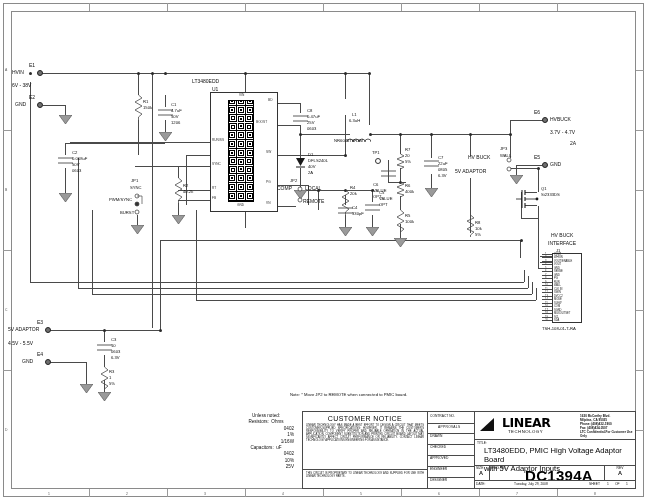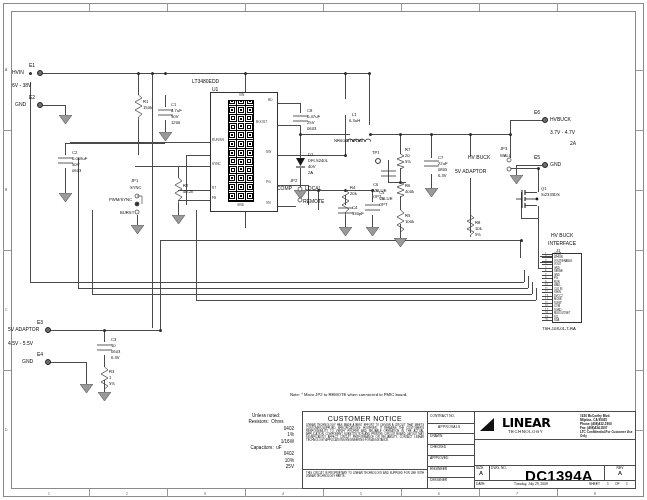--- a/index.html
+++ b/index.html
@@ -676,20 +676,25 @@
     <div class="abs ltlogo" style="left:26px;top:2px;">LINEAR</div>
     <div class="abs lttech" style="left:32px;top:16px;">TECHNOLOGY</div>
     <div class="abs addr" style="left:104px;top:2px;">1630 McCarthy Blvd.</div>
     <div class="abs addr" style="left:104px;top:6px;">Milpitas, CA 95035</div>
     <div class="abs addr" style="left:104px;top:10px;">Phone: (408)432-1900</div>
     <div class="abs addr" style="left:104px;top:14px;">Fax: (408)434-0507</div>
     <div class="abs addr" style="left:104px;top:18px;">LTC Confidential-For Customer Use Only</div>
   </div>
   <div class="abs tbline" style="left:474px;top:439px;width:161px;height:1px;"></div>
 
+  <div class="abs" style="left:476px;top:440px;width:159px;height:25px;">
+    <div class="fld" style="margin:1px 0 0 1px;">TITLE:</div>
+    <div class="ttl" style="margin:1px 0 0 8px;">LT3480EDD, PMIC High Voltage Adaptor Board</div>
+    <div class="ttl" style="margin:0 0 0 8px;">with 5V Adaptor Inputs</div>
+  </div>
   <div class="abs tbline" style="left:474px;top:465px;width:161px;height:1px;"></div>
 
   <div class="abs" style="left:476px;top:466px;width:12px;height:14px;">
     <div class="fld">SIZE</div>
     <div class="lbl6" style="font-weight:bold;margin-left:3px;">A</div>
   </div>
   <div class="abs tbline" style="left:489px;top:465px;width:1px;height:15px;"></div>
   <div class="abs" style="left:491px;top:466px;width:112px;height:14px;">
     <div class="fld">DWG. NO.</div>
     <div class="dwg" style="position:absolute;left:34px;top:1px;">DC1394A</div>

